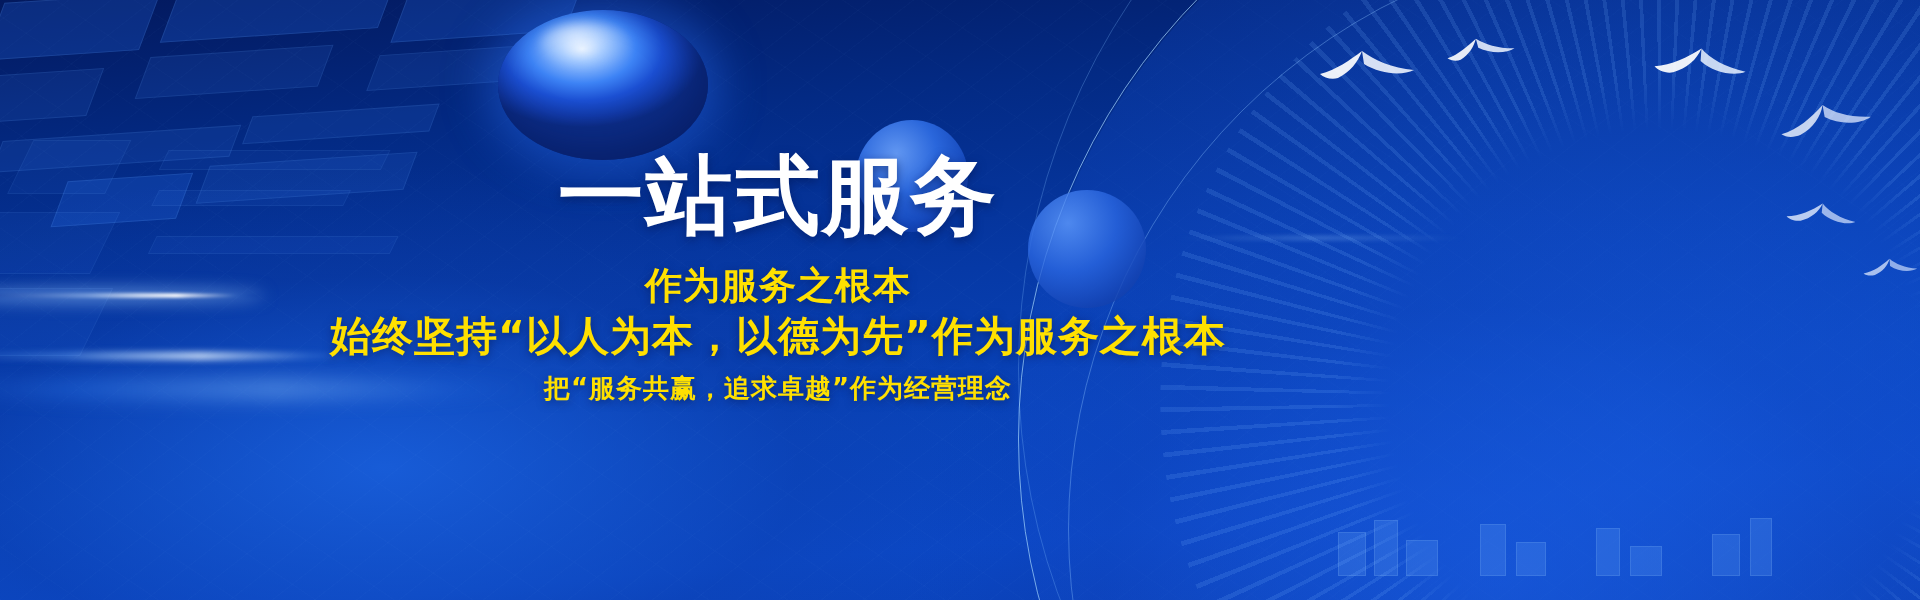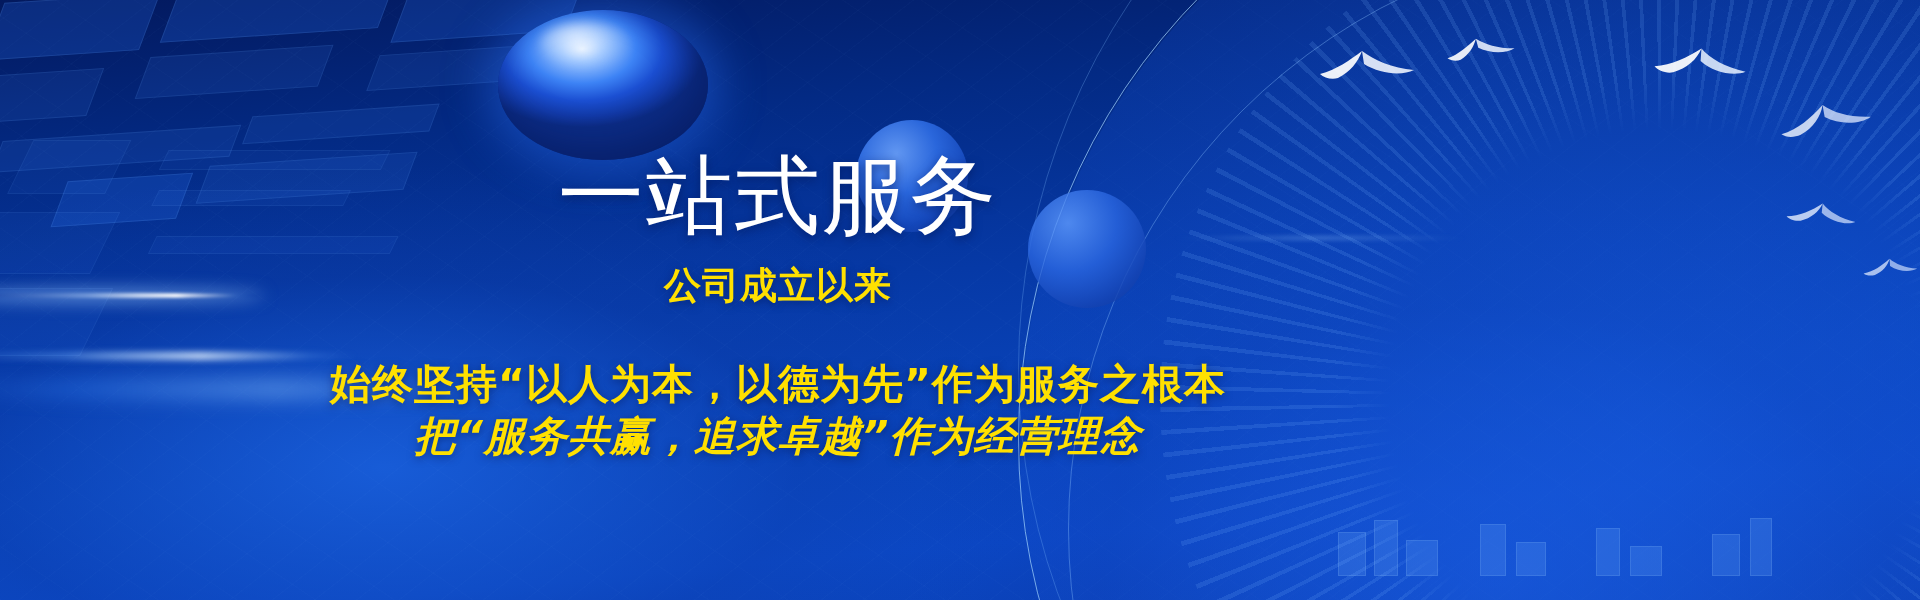--- a/index.html
+++ b/index.html
@@ -119,21 +119,21 @@
   .gull svg{display:block;overflow:visible;}
 
   
   .headline{
     position:absolute;left:0;top:72px;width:1556px;height:160px;
     display:flex;align-items:flex-end;justify-content:center;
     pointer-events:none;
   }
   .hl-white{
     font-family:"DejaVu Sans","Liberation Sans",sans-serif;
-    font-weight:400;font-size:86px;line-height:1;color:#ffffff;
+    font-weight:700;font-size:86px;line-height:1;color:#ffffff;
     letter-spacing:2px;
     text-shadow:0 3px 10px rgba(0,20,80,.55);
     transform:translateY(6px);
   }
   .hl-yellow{
     font-family:"DejaVu Sans","Liberation Sans",sans-serif;
     font-weight:700;font-size:104px;line-height:1;color:#ffe000;
     letter-spacing:2px;
     text-shadow:0 3px 12px rgba(0,20,80,.50);
     transform:translateY(-18px) translateX(-6px);
@@ -143,22 +143,22 @@
     position:absolute;left:0;top:262px;width:1556px;
     text-align:center;pointer-events:none;
   }
   .sub-line{
     font-family:"DejaVu Sans","Liberation Sans",sans-serif;
     font-weight:700;color:#ffe000;
     letter-spacing:1px;
     text-shadow:0 2px 8px rgba(0,20,80,.55);
   }
   .sub-line.l1{font-size:37px;line-height:48px;}
-  .sub-line.l2{font-size:41px;line-height:52px;margin-top:48px;}
-  .sub-line.l3{font-size:41px;line-height:52px;font-style:italic;}
+  .sub-line.l2{font-size:41px;line-height:52px;}
+  .sub-line.l3{font-size:26px;line-height:52px;}
 
   
   .chips{position:absolute;right:70px;bottom:18px;width:520px;height:120px;pointer-events:none;opacity:.65;}
   .chips i{position:absolute;display:block;background:rgba(120,180,255,.30);border:1px solid rgba(160,210,255,.25);}
 </style>
 </head>
 <body>
 
 <div class="banner">
 
@@ -249,18 +249,18 @@
     <i style="left:300px;top:84px; width:30px;height:28px;"></i>
     <i style="left:382px;top:72px; width:26px;height:40px;"></i>
     <i style="left:420px;top:56px; width:20px;height:56px;"></i>
   </div>
 
   <div class="headline">
     <span class="hl-white">一站式服务</span>
   </div>
 
   <div class="subtitle">
-    <div class="sub-line l1">公司成立以来</div>
+    <div class="sub-line l1">作为服务之根本</div>
     <div class="sub-line l2">始终坚持“以人为本，以德为先”作为服务之根本</div>
     <div class="sub-line l3">把“服务共赢，追求卓越”作为经营理念</div>
   </div>
 
 </div>
 
 </body></html>

